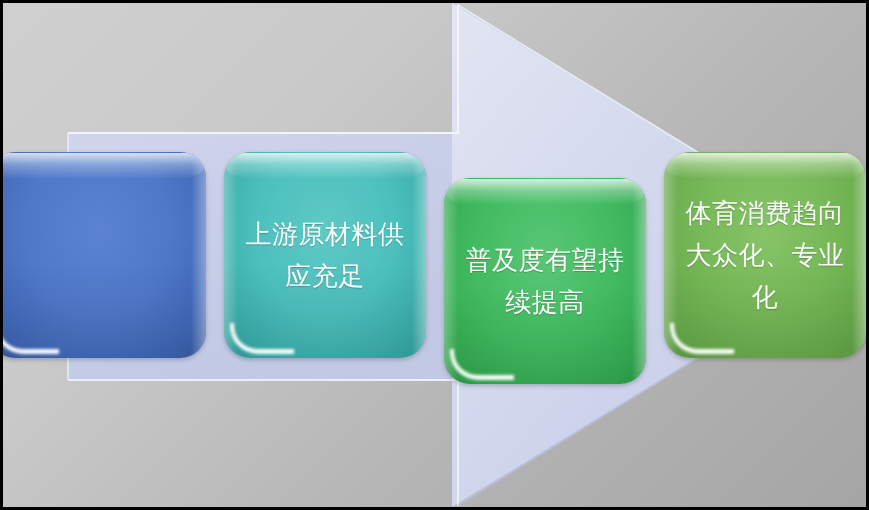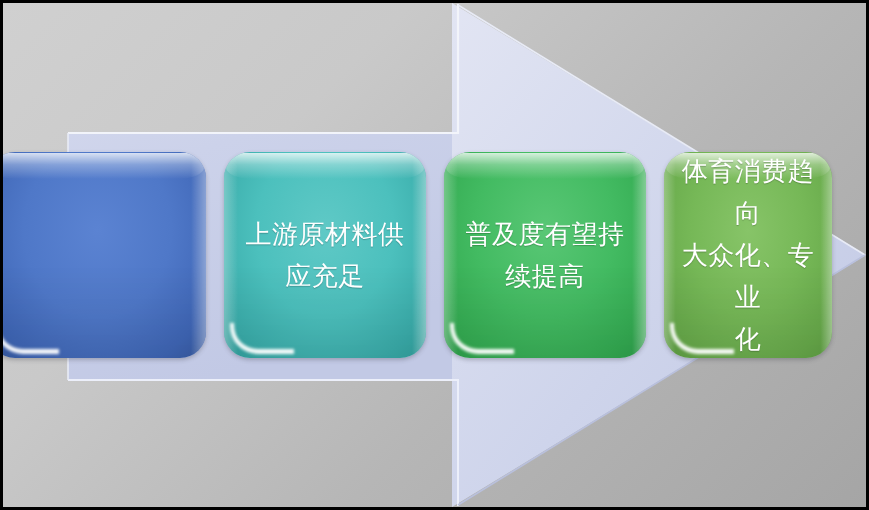--- a/index.html
+++ b/index.html
@@ -103,24 +103,25 @@
   }
   #box-1 {
     left: 221px;
     width: 202px;
     background: radial-gradient(ellipse at 50% 38%, #5fc9c6 0%, #4cc0bd 48%, #3aacaa 82%, #31a09d 100%);
   }
   #box-2 {
     left: 441px;
     width: 202px;
     background: radial-gradient(ellipse at 50% 38%, #59c775 0%, #43bb62 48%, #34ab52 82%, #2d9e4a 100%);
+    margin-top: 26px;
   }
   #box-3 {
     left: 661px;
-    width: 168px;
+    width: 202px;
     background: radial-gradient(ellipse at 50% 38%, #87c468 0%, #76b857 48%, #67a94a 82%, #5e9e43 100%);
   }
 </style>
 </head>
 <body>
 
 <div id="stage">
   <div id="canvas">
 
     <div class="arrow-wrap">

